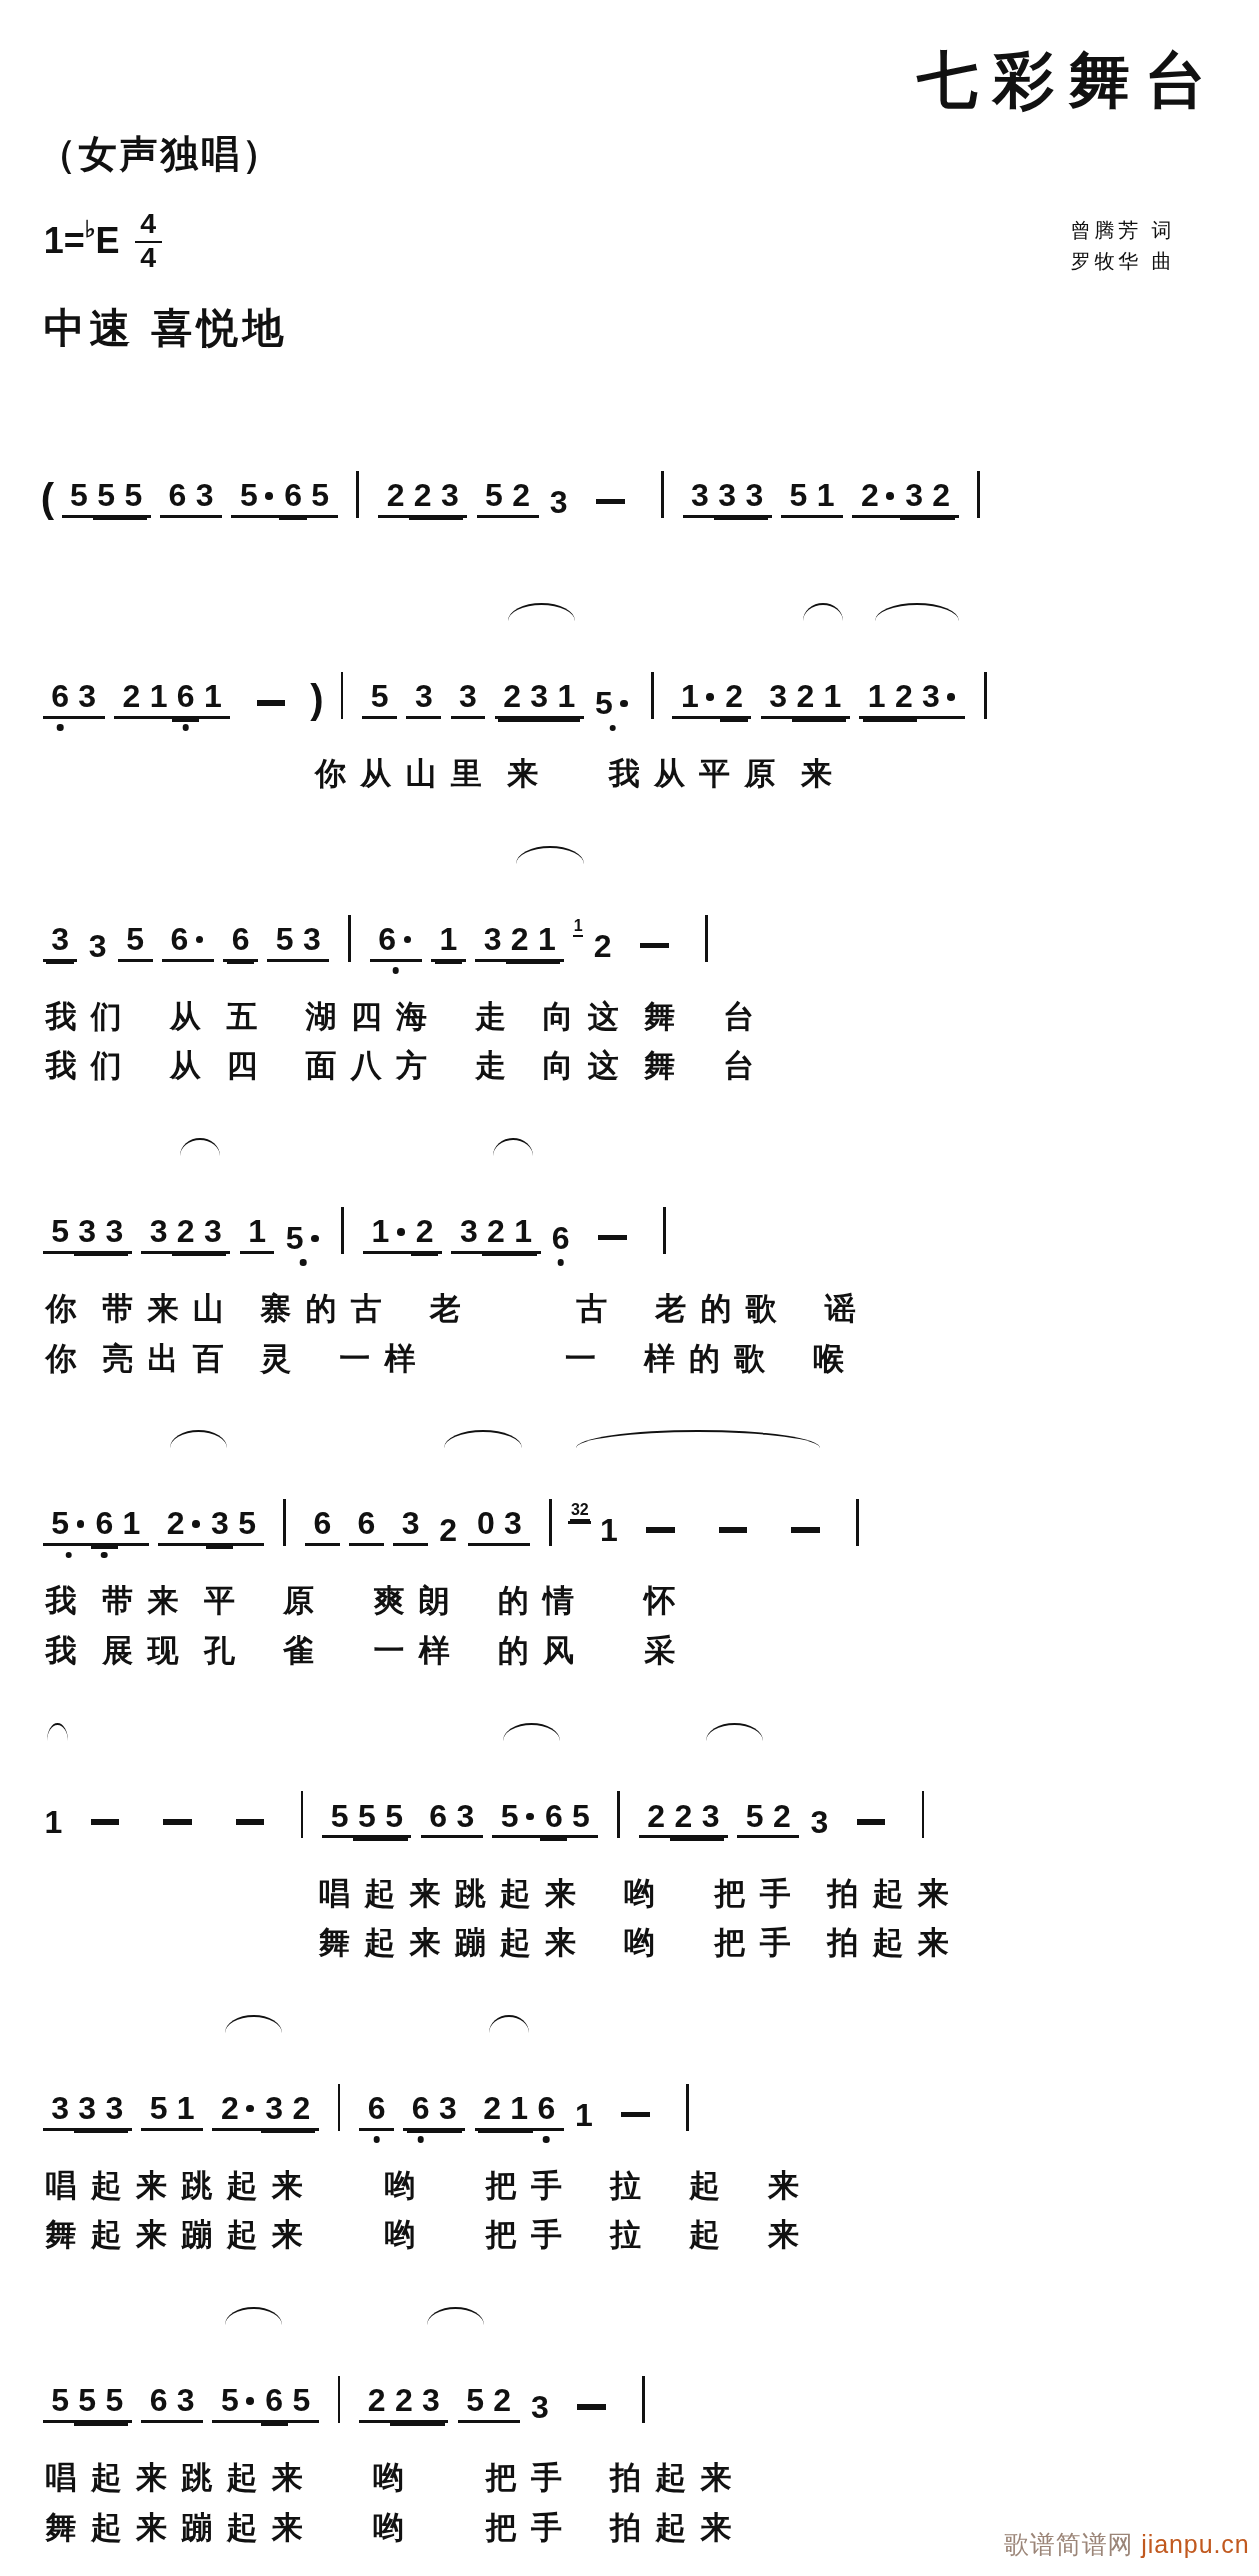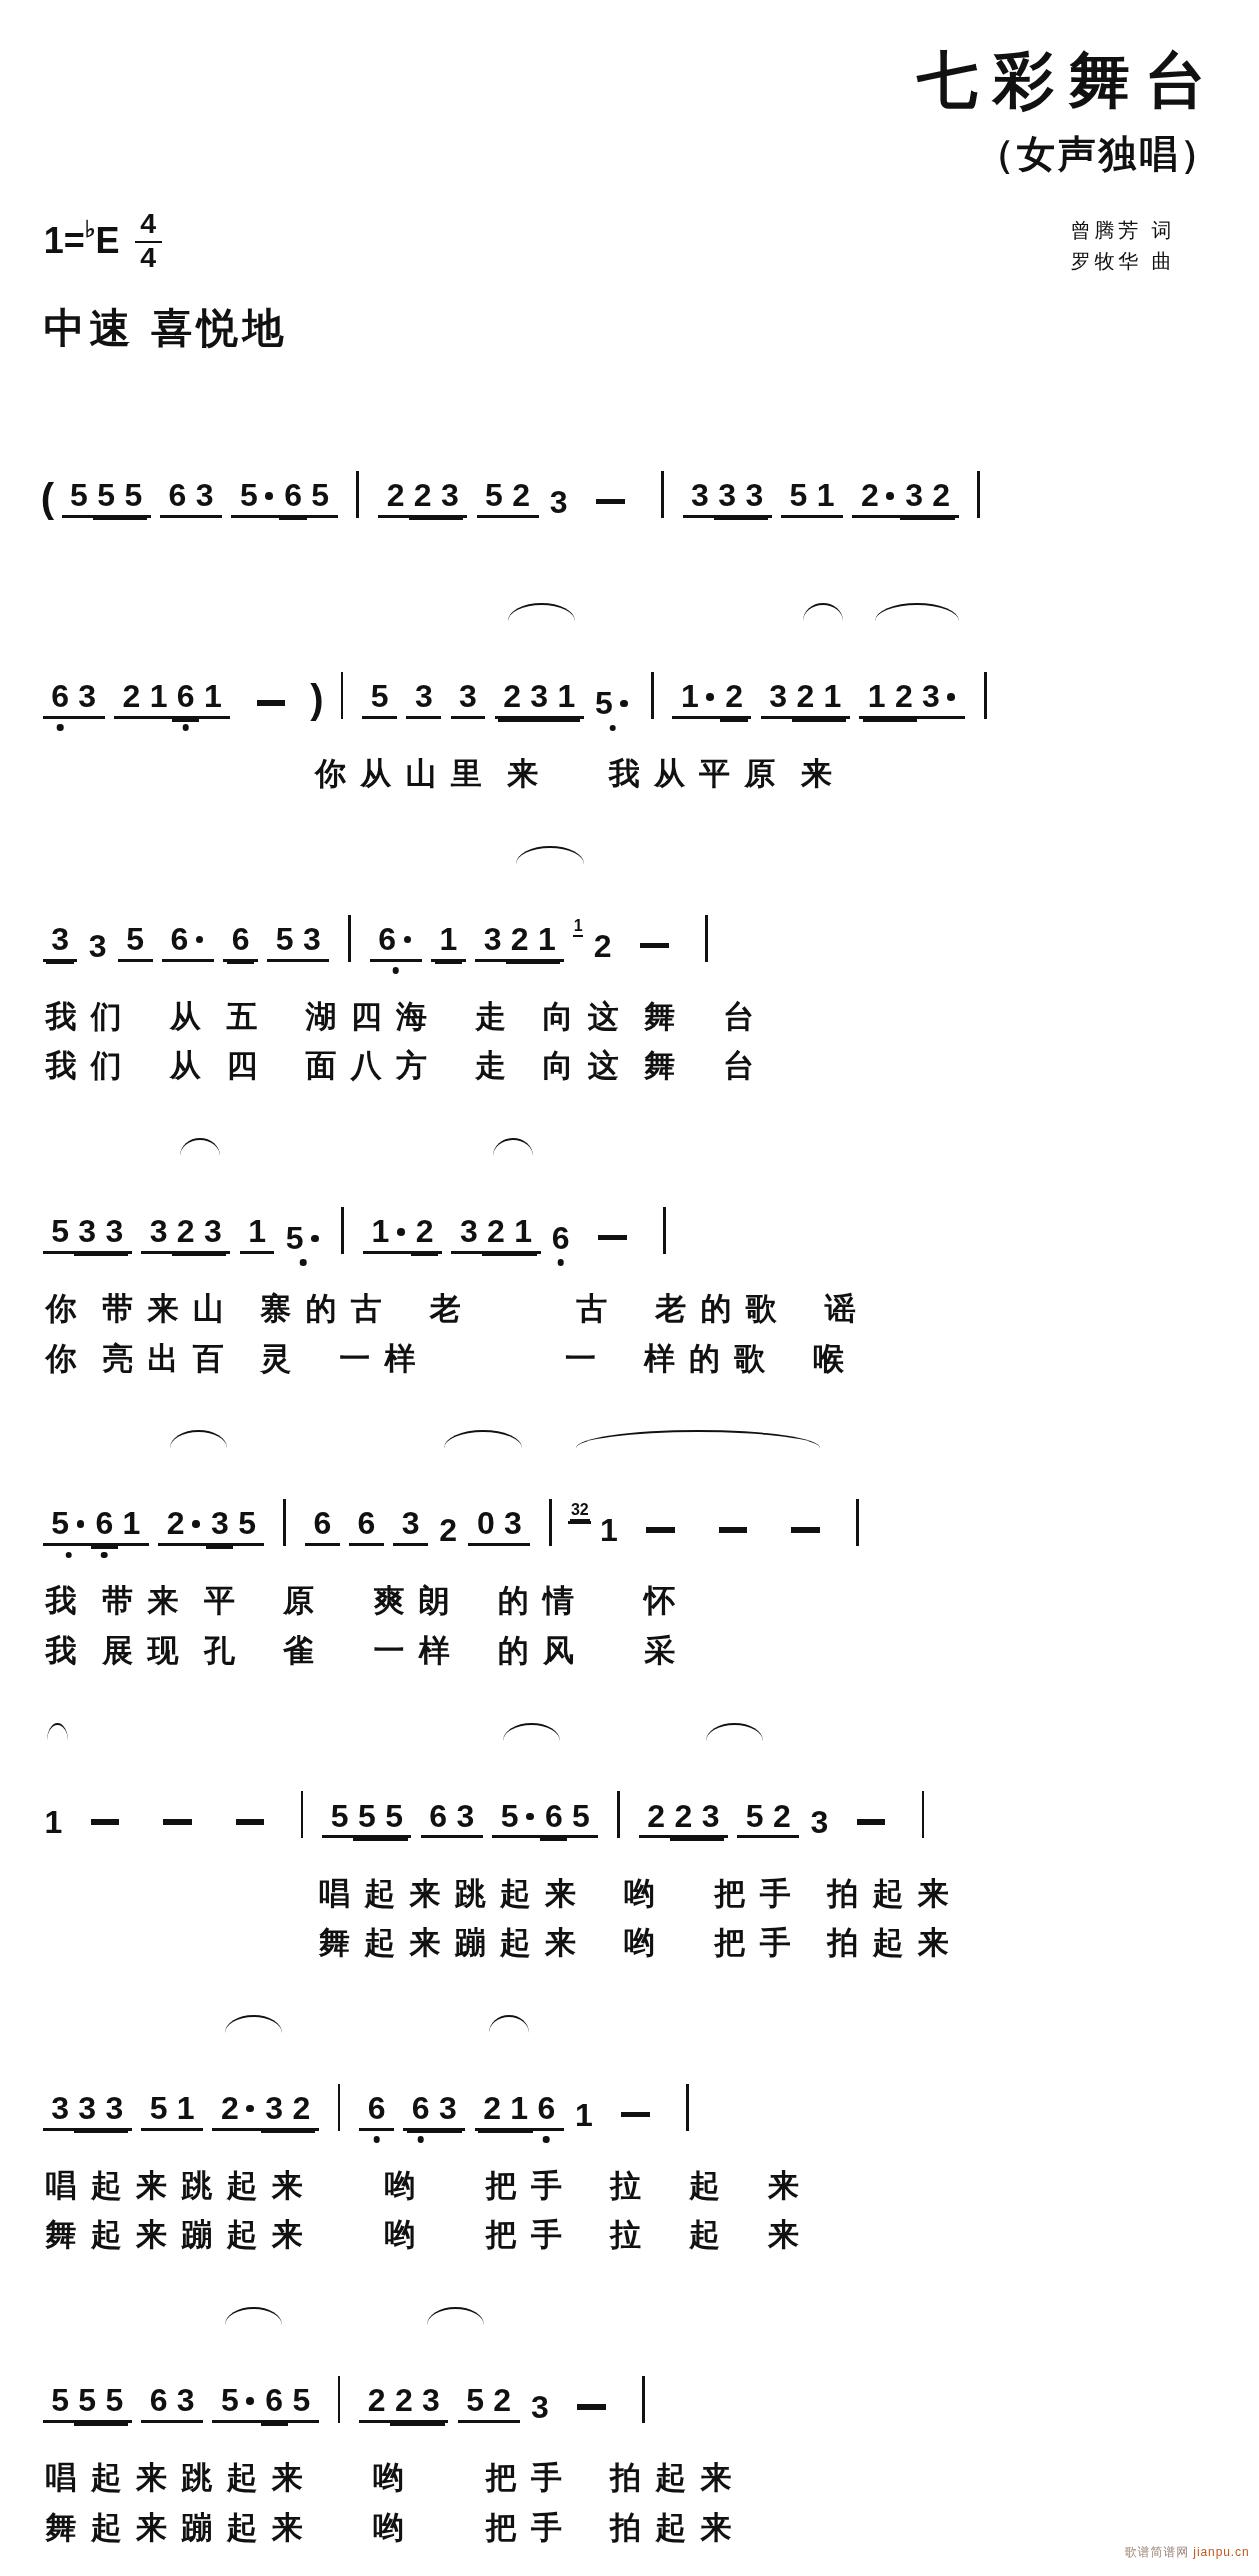--- a/index.html
+++ b/index.html
@@ -1,19 +1,19 @@
 <!DOCTYPE html>
 <html style="font-size:15px"><head>
 <meta charset="utf-8">
 <style>
   html,body{margin:0;padding:0;background:#f7f7f5;}
   body{width:1259px;height:2576px;position:relative;box-sizing:border-box;background:#fff;
        font-family:"Liberation Sans",sans-serif;color:#111;overflow:hidden;padding:28.5px 38px 0;}
   .title{text-align:right;font-size:61px;font-weight:700;letter-spacing:15px;margin:11.4px 0 7.6px;}
-  .subtitle{text-align:right;font-size:38px;font-weight:700;letter-spacing:2.8px;}
+  .subtitle{text-align:left;font-size:38px;font-weight:700;letter-spacing:2.8px;}
   .meta{display:flex;justify-content:space-between;align-items:flex-start;margin:28.5px 5.7px 0;}
   .keyline{font-size:36px;font-weight:700;display:flex;align-items:center;}
   .keyline sup{font-size:23px;position:relative;top:-11.4px;}
   .frac{display:inline-flex;flex-direction:column;text-align:center;font-size:28.5px;font-weight:700;line-height:1.05;margin-left:15px;}
   .frac .top{border-bottom:2.8px solid #111;padding:0 5.7px 1.9px;}
   .tempo{font-size:41px;margin-top:28.5px;letter-spacing:4.7px;font-weight:600;}
   .credits{font-size:20px;line-height:1.55;letter-spacing:3.8px;padding-right:40px;text-align:left;margin-top:5.7px;}
   .score{margin-top:42px;}
   .system{margin-bottom:47px;}
   .sys-0{margin-bottom:55px;}
@@ -27,21 +27,21 @@
   .adot{width:7.6px;height:7.6px;border-radius:50%;background:#111;display:inline-block;margin:0 1.9px 11.4px 7.6px;}
   .dash{width:28.5px;height:5.7px;background:#111;margin:0 22px 13.3px;}
   .bar{width:2.8px;height:47px;background:#111;margin:0 14.2px;}
   .paren{font-size:40px;font-weight:700;margin:0 2.8px;line-height:1;}
   .grace{font-size:16px;font-weight:700;position:relative;top:-25px;border-bottom:2.4px solid #111;margin:0 3.8px;padding:0 0.9px 0.9px;line-height:1;}
   .grace.u2::after{content:'';position:absolute;left:-1.9px;right:-1.9px;bottom:-4.7px;height:2.4px;background:#111;}
   .arc{position:absolute;top:3.8px;height:16px;border-top:2.8px solid #111;border-radius:50% 50% 0 0 / 100% 100% 0 0;}
   .lyr{font-size:31px;font-weight:700;letter-spacing:2.8px;white-space:pre;margin:7.6px 0;padding-left:7.6px;}
   .sys-1 .lyr{padding-left:277px;}
   .sys-5 .lyr{padding-left:281px;}
-  .watermark{position:absolute;bottom:15px;right:9.5px;font-size:12px;letter-spacing:0.9px;margin-left:18px;}
+  .watermark{position:absolute;bottom:15px;right:9.5px;font-size:25px;letter-spacing:0.9px;margin-left:18px;}
   .wm-site{color:#9b8578;}
   .wm-url{color:#c1591f;}
 </style>
 </head>
 <body>
 
 <div class="title">七彩舞台</div>
 <div class="subtitle">（女声独唱）</div>
 
 <div class="meta">

